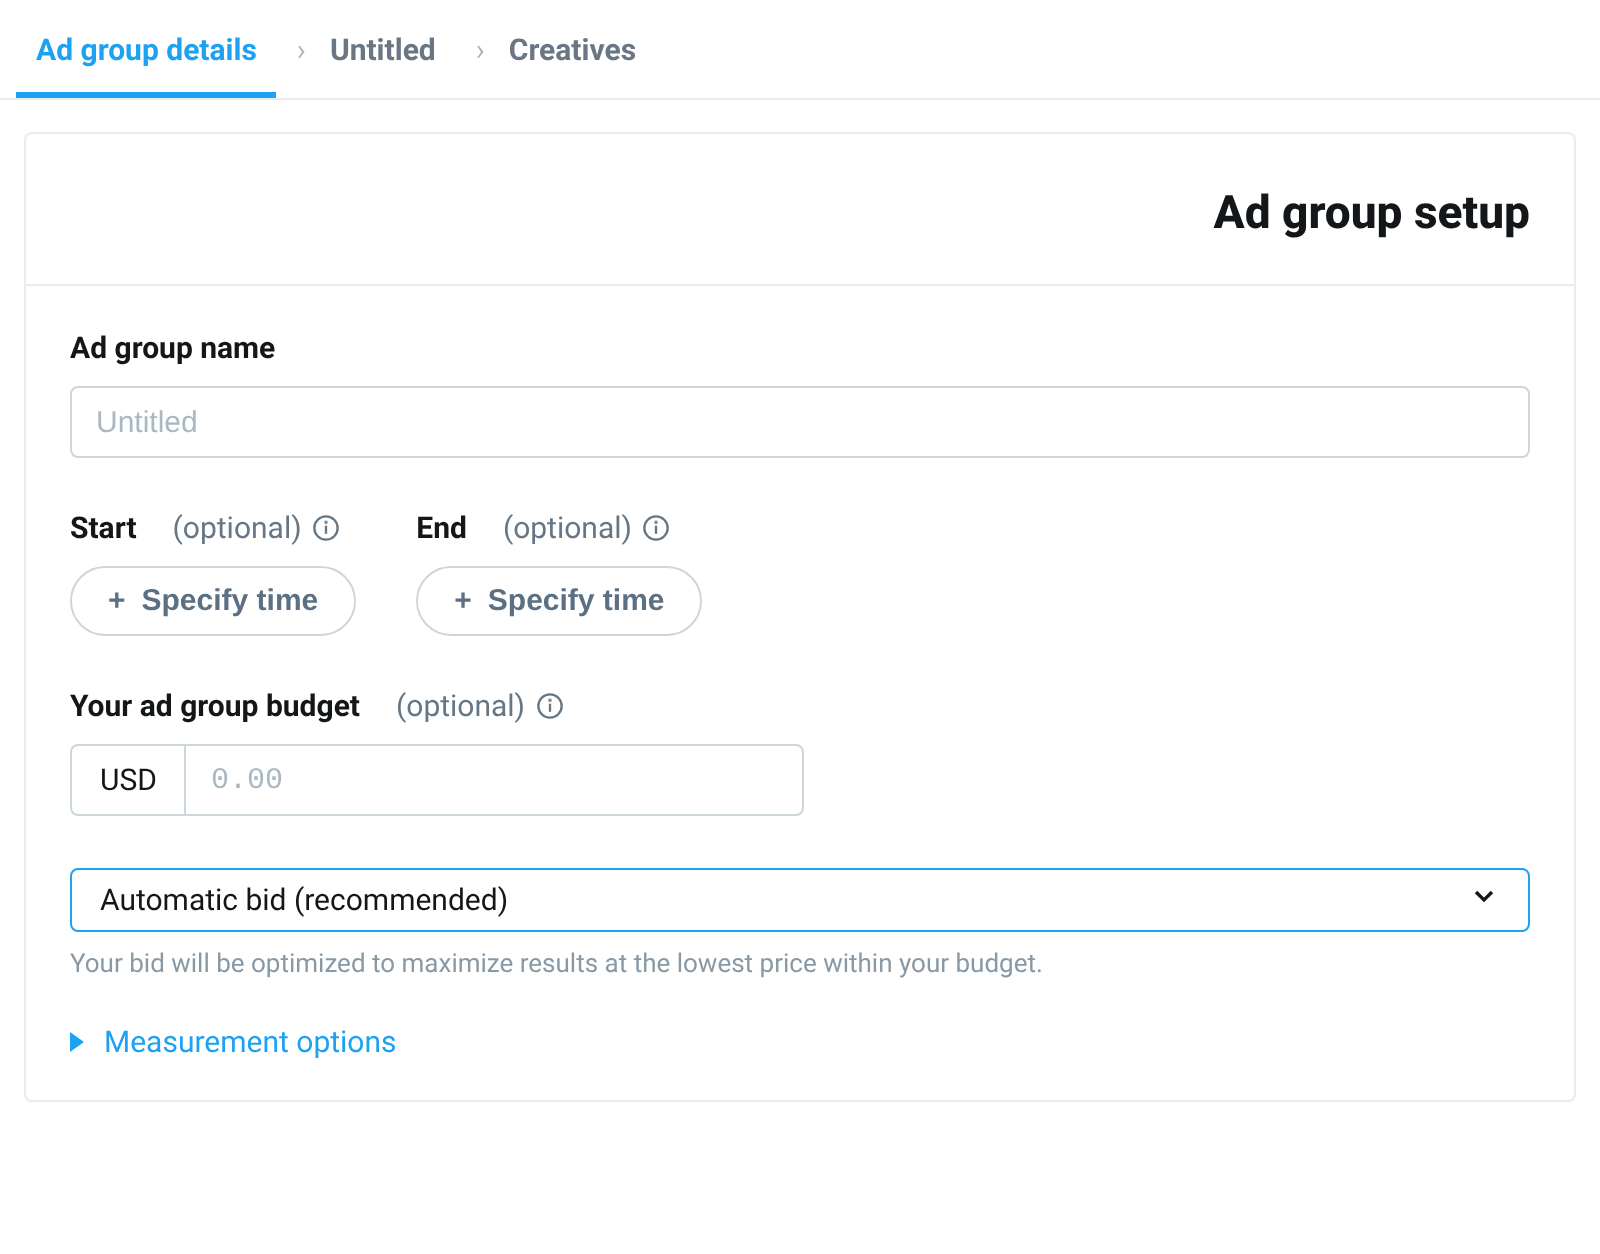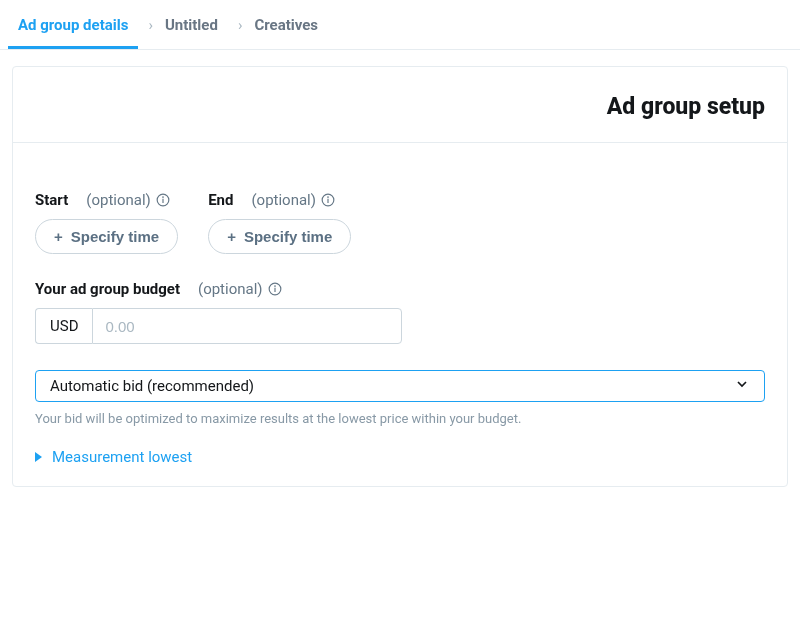--- a/index.html
+++ b/index.html
@@ -145,20 +145,21 @@
       text-align: center;
     }
     .budget-input {
       border: 1px solid #ccd6dd;
       border-radius: 0 4px 4px 0;
       height: 36px;
       padding: 12px 12px;
       font-size: 15px;
       width: 310px;
       outline: none;
+      font-family: Liberation Mono, monospace;
     }
     .budget-input::placeholder {
       color: #aab8c2;
     }
     .section {
       margin-top: 26px;
     }
     .select-box {
       border: 1px solid #1da1f2;
       border-radius: 4px;
@@ -209,20 +210,26 @@
   <span class="tab-sep">›</span>
   <div class="tab">Creatives</div>
 </div>
 
 <div class="panel">
   <div class="panel-header">
     <div class="panel-title">Ad group setup</div>
   </div>
   <div class="panel-body">
 
+    <div>
+      <div class="field-label">
+        <span>Ad group name</span>
+      </div>
+      <input type="text" class="text-input" placeholder="Untitled" style="">
+    </div>
 
     <div class="row">
       <div class="col">
         <div class="field-label">
           <span>Start</span>
           <span class="optional">(optional)</span>
           <span class="info-icon">
             <svg width="14" height="14" viewBox="0 0 24 24" fill="none" stroke="currentColor" stroke-width="2">
                 <circle cx="12" cy="12" r="10"></circle>
                 <line x1="12" y1="10" x2="12" y2="17"></line>
@@ -279,17 +286,17 @@
           <svg width="16" height="16" viewBox="0 0 24 24" fill="none" stroke="currentColor" stroke-width="2.5">
               <polyline points="6 9 12 15 18 9"></polyline>
             </svg>
         </span>
       </div>
       <div class="helper-text">Your bid will be optimized to maximize results at the lowest price within your budget.</div>
     </div>
 
     <div class="expandable">
       <span class="triangle-right"></span>
-      <span>Measurement lowest</span>
+      <span>Measurement options</span>
     </div>
 
   </div>
 </div>
 
 </body></html>

